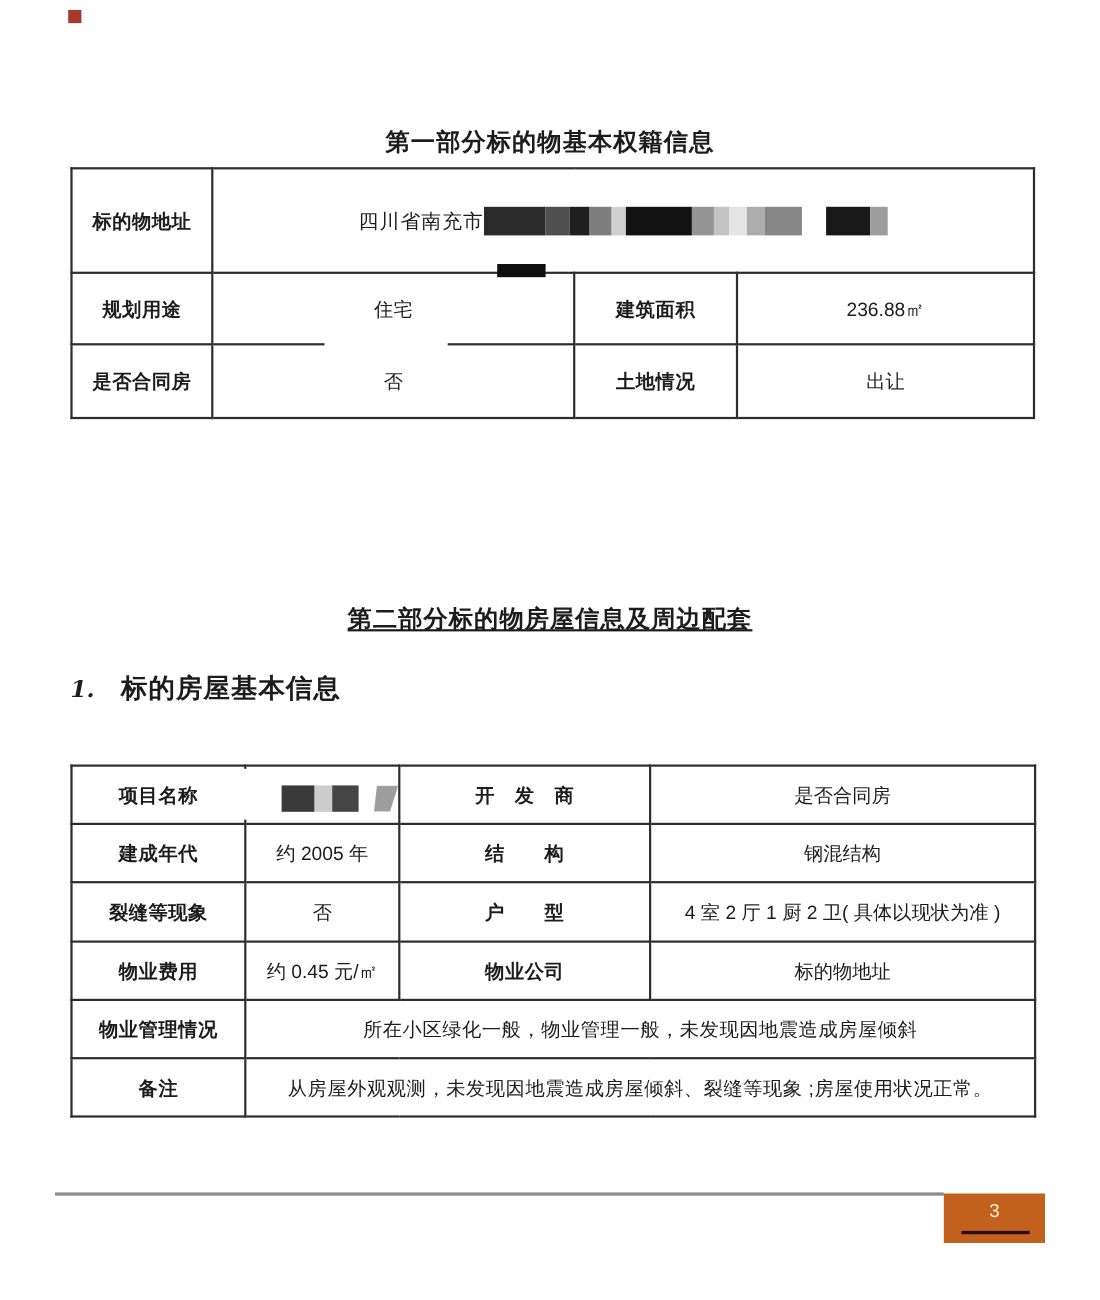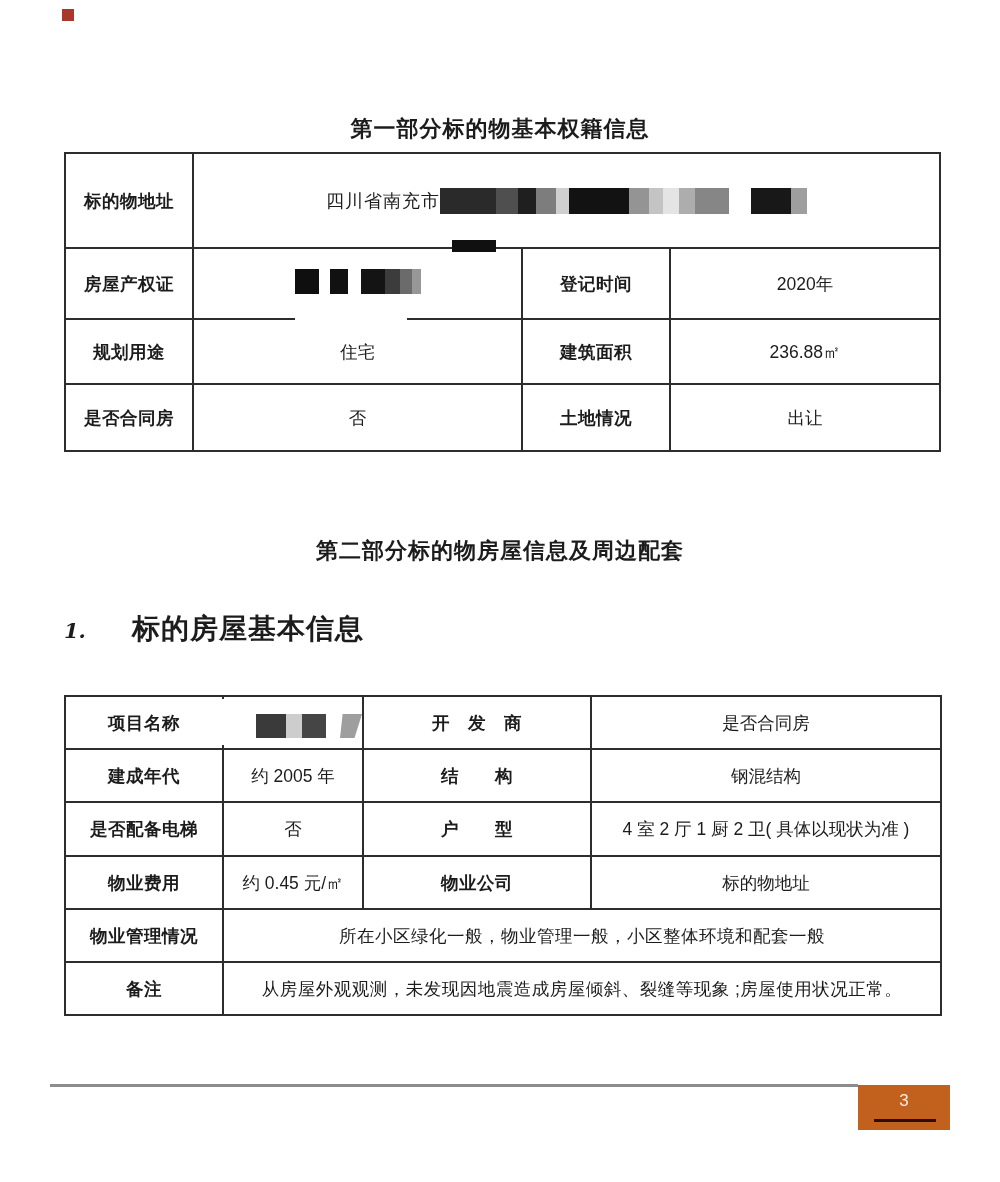--- a/index.html
+++ b/index.html
@@ -3,24 +3,24 @@
 <meta charset="utf-8">
 <style>
   html,body{margin:0;padding:0;background:#ffffff;}
   .page{
     position:relative;width:1000px;height:1182px;background:#ffffff;
     font-family:"Liberation Sans",sans-serif;color:#1c1c1c;overflow:hidden;
   }
   .title{position:absolute;left:0;width:1000px;text-align:center;
     font-size:22px;font-weight:bold;letter-spacing:1px;margin:0;}
   #title1{top:114px;}
-  #title2{top:536px;}
+  #title2{top:548px;text-decoration:underline;}
   .subheading{position:absolute;left:64px;top:610px;display:flex;align-items:baseline;}
   .subheading .num{font-family:"DejaVu Serif",serif;font-style:italic;font-size:21px;font-weight:bold;}
-  .subheading .subh{margin-left:46px;font-size:28px;font-weight:bold;letter-spacing:1px;font-family:Liberation Mono, monospace;}
+  .subheading .subh{margin-left:24px;font-size:24px;font-weight:bold;letter-spacing:1px;font-family:Liberation Mono, monospace;}
 
   table.doc-table{position:absolute;border-collapse:collapse;table-layout:fixed;background:#fff;}
   table.doc-table td{border:2px solid #2d2d2d;text-align:center;vertical-align:middle;
     font-size:17.5px;padding:0 6px;overflow:hidden;}
   td.lbl{font-weight:bold;font-size:18px;letter-spacing:0.5px;}
   td.leftalign{text-align:left;padding-left:13px;letter-spacing:0.5px;}
 
   #table1{left:64px;top:152px;width:875px;}
   #table2{left:64px;top:695px;width:876px;}
 
@@ -81,37 +81,20 @@
                 <i class="rb" style="width:16px;background:#e4e4e4"></i>
                 <i class="rb" style="width:16px;background:#adadad"></i>
                 <i class="rb" style="width:34px;background:#868686"></i>
                 <i class="gap" style="width:22px"></i>
                 <i class="rb" style="width:40px;background:#181818"></i>
                 <i class="rb" style="width:16px;background:#9e9e9e"></i>
               </span>
         </div>
       </td>
     </tr>
-    <tr style="height:71px">
-      <td class="lbl">房屋产权证</td>
-      <td>
-        <span class="redact">
-              <i class="rb rb-s" style="width:24px;background:#0f0f0f"></i>
-              <i class="gap" style="width:11px"></i>
-              <i class="rb rb-s" style="width:18px;background:#111111"></i>
-              <i class="gap" style="width:13px"></i>
-              <i class="rb rb-s" style="width:24px;background:#141414"></i>
-              <i class="rb rb-s" style="width:15px;background:#3c3c3c"></i>
-              <i class="rb rb-s" style="width:12px;background:#6b6b6b"></i>
-              <i class="rb rb-s" style="width:9px;background:#979797"></i>
-            </span>
-      </td>
-      <td class="lbl">登记时间</td>
-      <td>2020年</td>
-    </tr>
     <tr style="height:65px">
       <td class="lbl">规划用途</td>
       <td>住宅</td>
       <td class="lbl">建筑面积</td>
       <td>236.88㎡</td>
     </tr>
     <tr style="height:67px">
       <td class="lbl">是否合同房</td>
       <td>否</td>
       <td class="lbl">土地情况</td>
@@ -143,34 +126,34 @@
       <td class="lbl">开　发　商</td>
       <td>是否合同房</td>
     </tr>
     <tr style="height:53px">
       <td class="lbl">建成年代</td>
       <td>约 2005 年</td>
       <td class="lbl">结　　构</td>
       <td>钢混结构</td>
     </tr>
     <tr style="height:54px">
-      <td class="lbl">是否配备电梯</td>
+      <td class="lbl">裂缝等现象</td>
       <td>否</td>
       <td class="lbl">户　　型</td>
       <td>4 室 2 厅 1 厨 2 卫( 具体以现状为准 )</td>
     </tr>
     <tr style="height:53px">
       <td class="lbl">物业费用</td>
       <td>约 0.45 元/㎡</td>
       <td class="lbl">物业公司</td>
       <td>标的物地址</td>
     </tr>
     <tr style="height:53px">
       <td class="lbl">物业管理情况</td>
-      <td colspan="3" class="leftalign">所在小区绿化一般，物业管理一般，小区整体环境和配套一般</td>
+      <td colspan="3" class="leftalign">所在小区绿化一般，物业管理一般，未发现因地震造成房屋倾斜</td>
     </tr>
     <tr style="height:53px">
       <td class="lbl">备注</td>
       <td colspan="3" class="leftalign">从房屋外观观测，未发现因地震造成房屋倾斜、裂缝等现象 ;房屋使用状况正常。</td>
     </tr>
   </tbody>
     </table>
   <div class="patch" id="patch-t2"></div>
   <div id="t2r1-redact">
       <i class="rb" style="width:30px;background:#3a3a3a"></i>

